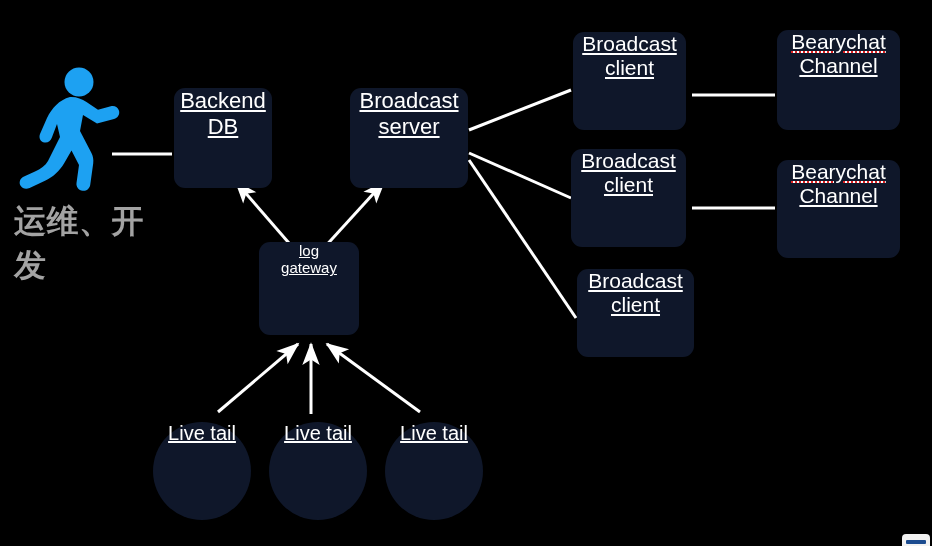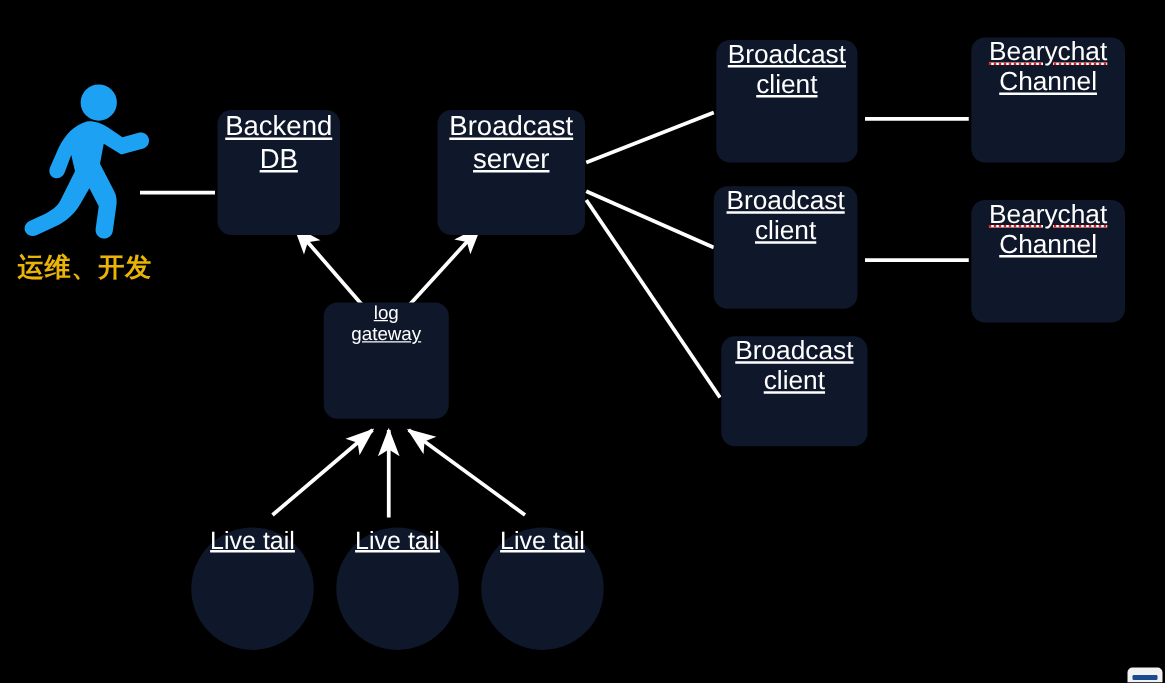--- a/index.html
+++ b/index.html
@@ -74,22 +74,22 @@
     top: 66px;
     width: 104px;
     height: 126px;
     z-index: 2;
   }
   #actor-caption {
     position: absolute;
     left: 14px;
     top: 200px;
     width: 160px;
-    color: #eab308;
-    font-size: 21px;
+    color: #a3a3a3;
+    font-size: 32px;
     font-weight: bold;
     font-family: "DejaVu Sans", "Liberation Sans", sans-serif;
     letter-spacing: 0.5px;
     z-index: 2;
   }
   #corner-badge {
     position: absolute;
     left: 902px;
     top: 534px;
     width: 28px;

